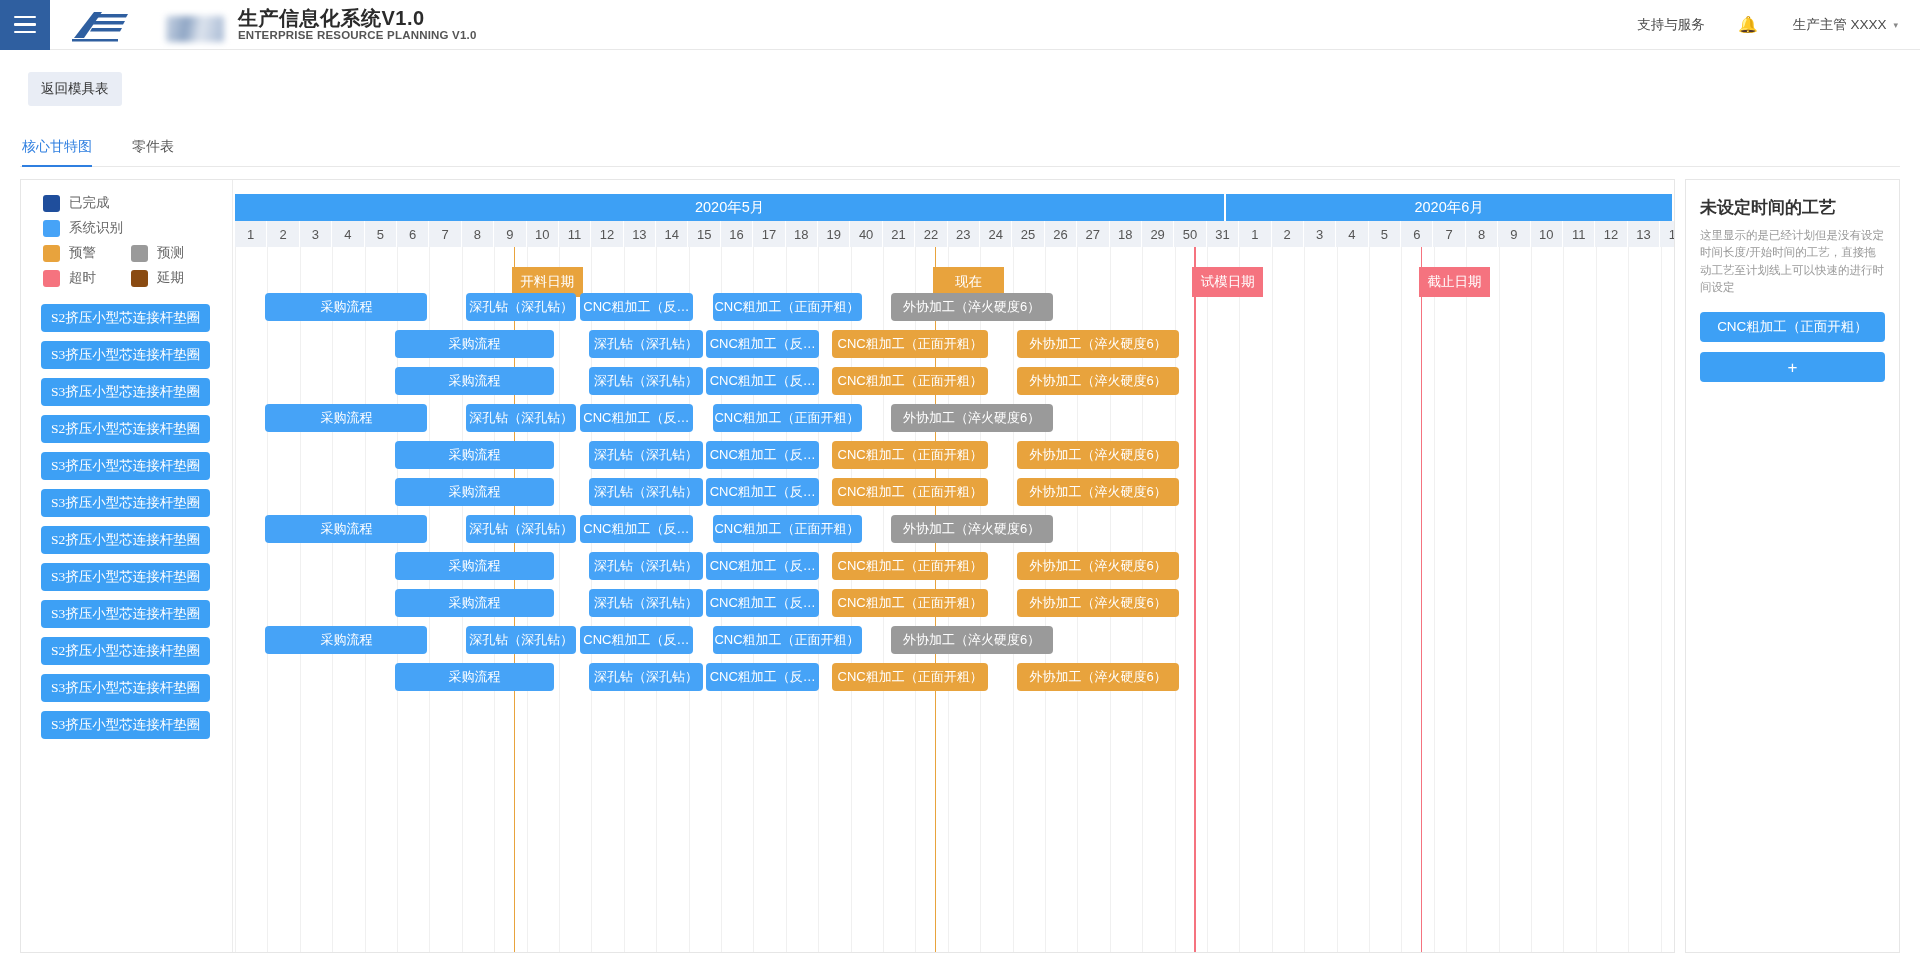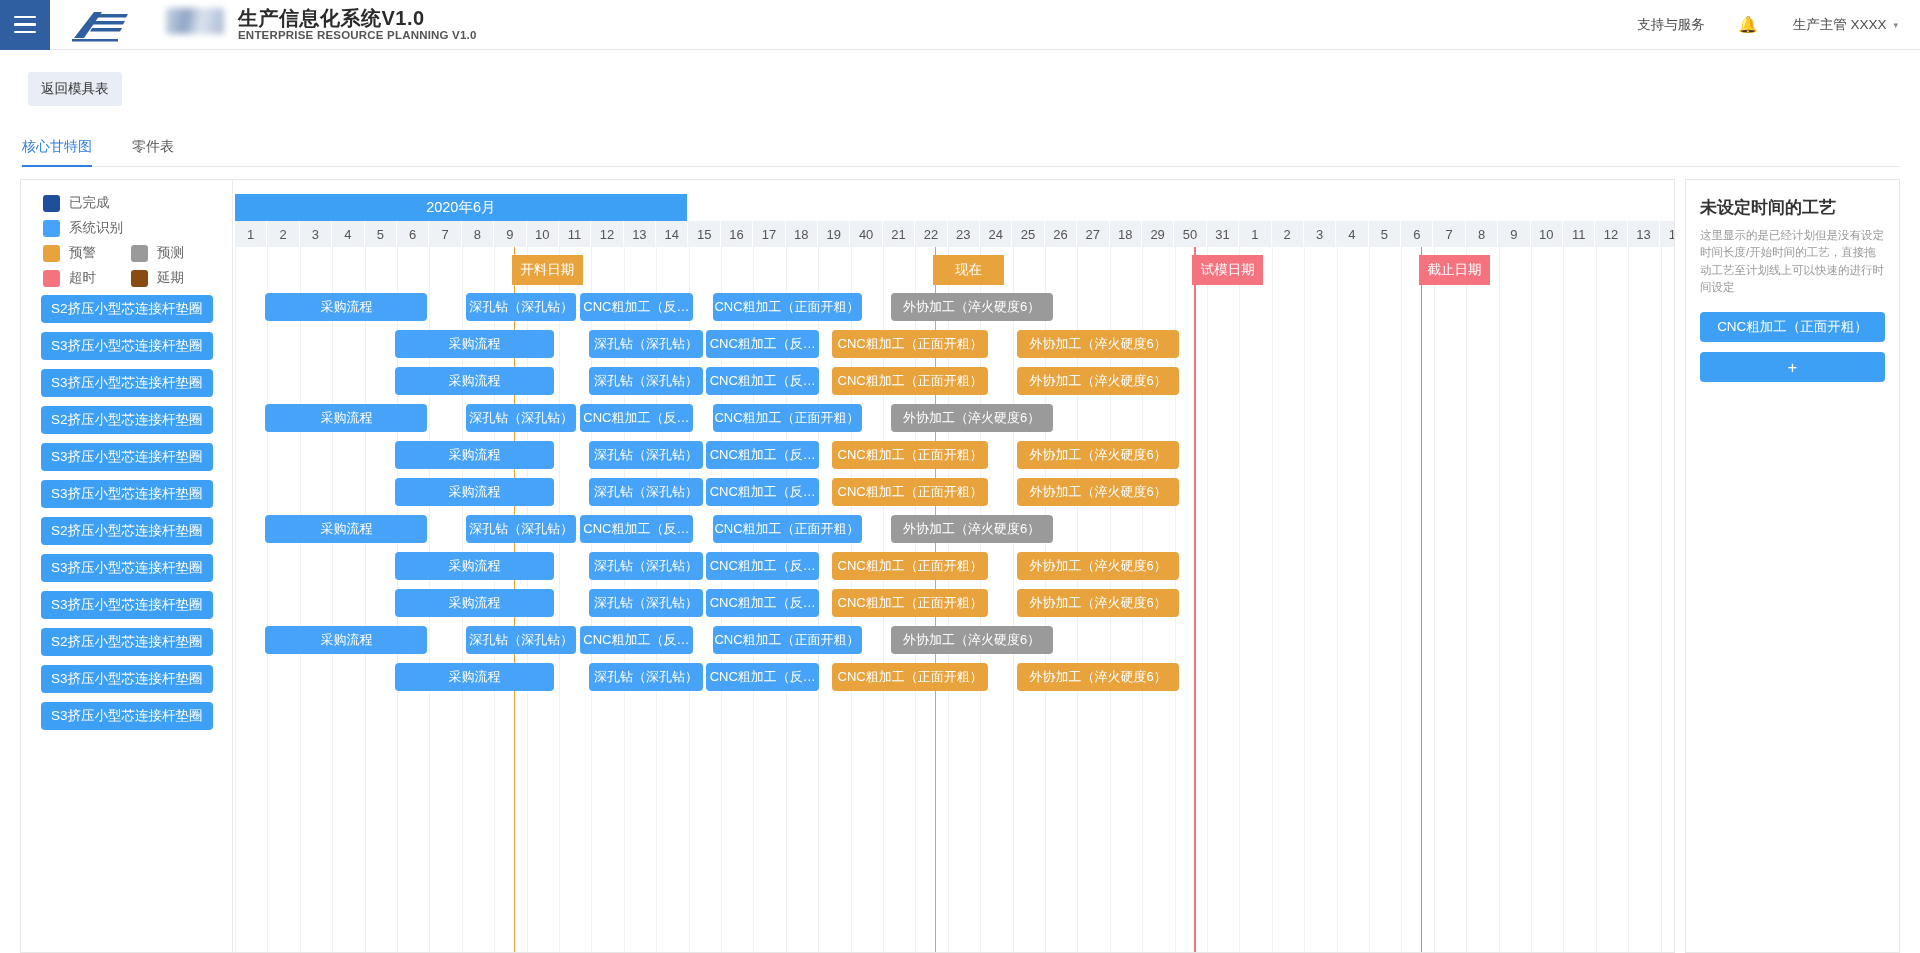--- a/index.html
+++ b/index.html
@@ -25,21 +25,21 @@
     background: #2f5fa0;
     display: flex; flex-direction: column;
     align-items: center; justify-content: center;
     gap: 5px;
     cursor: pointer;
     flex: 0 0 50px;
   }
   .hamburger span {
     display: block; width: 22px; height: 2.5px; background: #fff; border-radius: 1px;
   }
-  .brand { display: flex; align-items: flex-start; margin-left: 22px; gap: 10px; }
+  .brand { display: flex; align-items: flex-end; margin-left: 22px; gap: 10px; }
   .logo-mark { width: 78px; height: 34px; flex: 0 0 78px; }
   .brand-blur {
     width: 58px; height: 26px; margin-left: 6px;
     background: linear-gradient(100deg,#c9d4e4 0%,#8ea5c4 35%,#dde4ee 60%,#a8bad4 100%);
     filter: blur(3px);
     border-radius: 2px;
   }
   .brand-text { margin-left: 4px; line-height: 1; }
   .brand-cn {
     font-size: 20px; font-weight: bold; color: #2b2b2b; letter-spacing: .5px;
@@ -125,21 +125,21 @@
   .legend { padding: 14px 0 0 22px; }
   .legend-row { display: flex; align-items: center; margin-bottom: 7px; }
   .legend-item { display: flex; align-items: center; width: 88px; }
   .swatch {
     width: 17px; height: 17px; border-radius: 3px; margin-right: 9px; flex: 0 0 17px;
   }
   .legend-label { font-size: 13.5px; color: #666; white-space: nowrap; }
 
   .row-labels { margin-top: 8px; }
   .row-label {
-    height: 37px; display: flex; align-items: flex-start; padding-left: 20px;
+    height: 37px; display: flex; align-items: flex-end; padding-left: 20px; font-family: Liberation Serif, serif;
   }
   .row-label-pill {
     background: #3da0f5; color: #fff;
     border-radius: 4px;
     font-size: 13.5px;
     height: 28px; line-height: 28px;
     padding: 0 10px;
     white-space: nowrap; overflow: hidden;
     cursor: pointer;
   }
@@ -168,21 +168,21 @@
   }
   .grid-line {
     position: absolute; top: 0; bottom: 0; width: 1px; background: #f0f0f0;
   }
   .marker-line {
     position: absolute; top: 0; bottom: 0; width: 1.5px;
   }
 
   .milestone-row { position: relative; height: 38px; margin-top: 4px; }
   .milestone {
-    position: absolute; top: 4px;
+    position: absolute; top: 16px;
     height: 30px; line-height: 30px;
     color: #fff; font-size: 13.5px;
     text-align: center;
     white-space: nowrap;
     cursor: pointer;
   }
 
   .bars-area { position: relative; }
   .bar-row { position: relative; height: 37px; }
   .bar {
@@ -325,20 +325,21 @@
               <div class="row-label-pill">S3挤压小型芯连接杆垫圈</div>
             </div>
             <div class="row-label">
               <div class="row-label-pill">S3挤压小型芯连接杆垫圈</div>
             </div>
           </div>
       </div>
 
       <div class="chart-col">
         <div class="month-row" id="month-row">
+            <div class="month-cell" style="width: 1004.4px;">2020年5月</div>
             <div class="month-cell" style="width: 453.6px;">2020年6月</div>
           </div>
         <div class="day-row" id="day-row">
             <div class="day-cell" style="width: 32.4px;">1</div>
             <div class="day-cell" style="width: 32.4px;">2</div>
             <div class="day-cell" style="width: 32.4px;">3</div>
             <div class="day-cell" style="width: 32.4px;">4</div>
             <div class="day-cell" style="width: 32.4px;">5</div>
             <div class="day-cell" style="width: 32.4px;">6</div>
             <div class="day-cell" style="width: 32.4px;">7</div>

